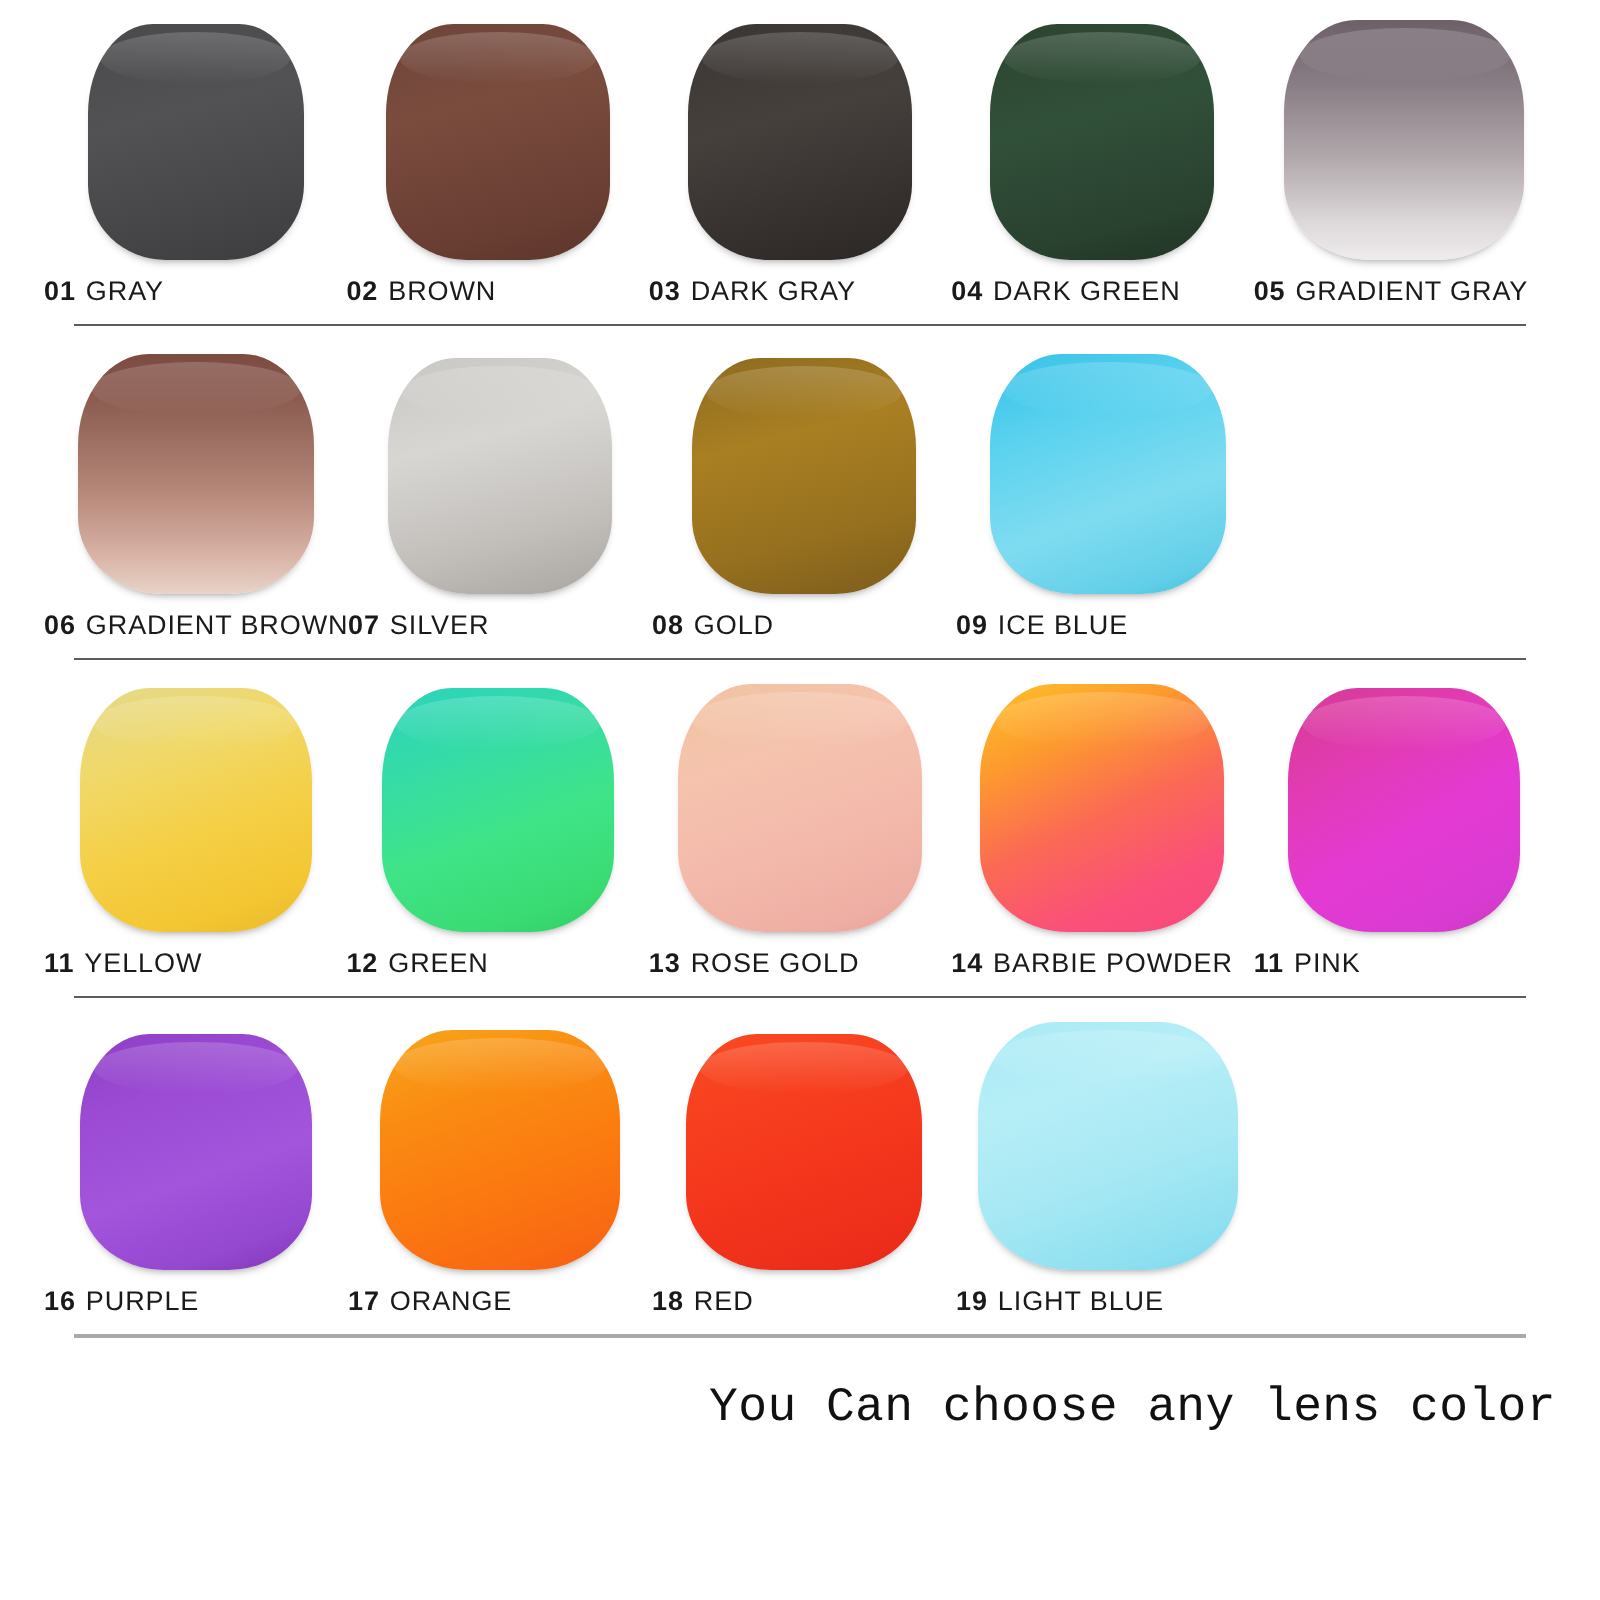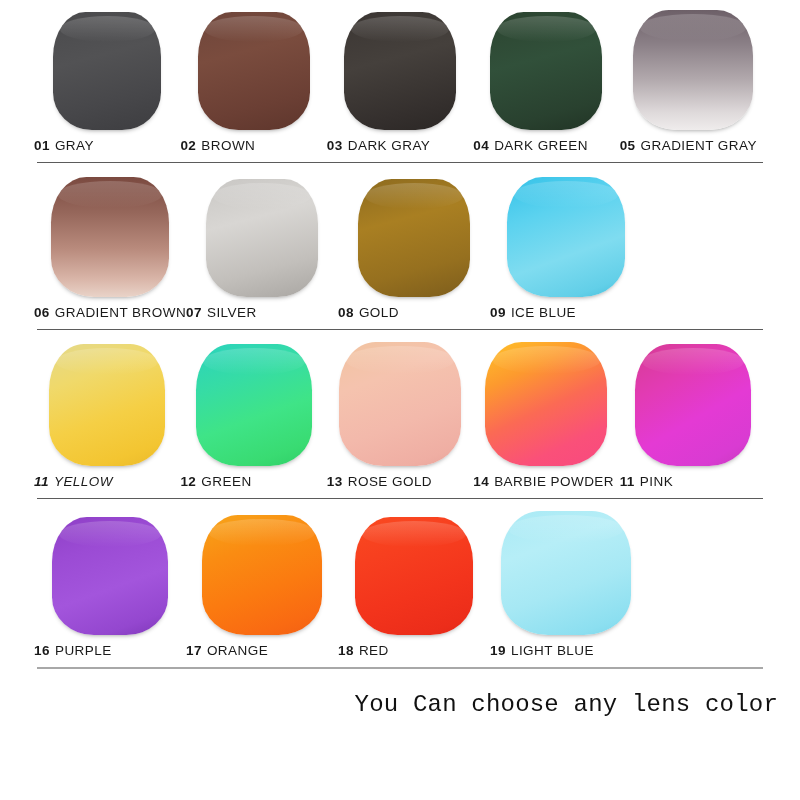--- a/index.html
+++ b/index.html
@@ -9,21 +9,21 @@
     font-family:"Liberation Sans", sans-serif;
     overflow:hidden;
   }
   .sheet{position:relative;width:800px;height:800px;}
 
   .row{position:relative;}
   .lenses{
     display:flex;
     align-items:flex-end;
     justify-content:flex-start;
-    padding:0 34px;
+    padding:0 22px;
     box-sizing:border-box;
   }
   .cell{
     position:relative;
     display:flex;
     flex-direction:column;
     align-items:flex-start;
     box-sizing:border-box;
   }
   .lens-wrap{
@@ -109,21 +109,21 @@
             <div class="lens-wrap" style="height: 118px; align-items: flex-end;">
               <div class="lens" style="width: 120px; height: 120px; background: linear-gradient(rgb(109, 96, 104) 0%, rgb(138, 127, 134) 28%, rgb(178, 169, 173) 58%, rgb(222, 217, 218) 85%, rgb(239, 236, 236) 100%);"></div>
             </div>
             <div class="label"><span class="num">05</span><span class="nm">GRADIENT GRAY</span></div>
           </div>
         </div>
         <div class="rule"></div>
       </div>
       <div class="row">
         <div class="lenses" style="height: 156px;">
-          <div class="cell" style="width: 152px; align-items: center;">
+          <div class="cell" style="width: 152px;">
             <div class="lens-wrap" style="height: 122px; align-items: flex-end;">
               <div class="lens" style="width: 118px; height: 120px; background: linear-gradient(rgb(123, 74, 64) 0%, rgb(150, 103, 91) 30%, rgb(185, 139, 125) 60%, rgb(217, 181, 168) 85%, rgb(233, 211, 200) 100%);"></div>
             </div>
             <div class="label"><span class="num">06</span><span class="nm">GRADIENT BROWN</span></div>
           </div>
           <div class="cell" style="width: 152px;">
             <div class="lens-wrap" style="height: 122px; align-items: flex-end;">
               <div class="lens" style="width: 112px; height: 118px; background: linear-gradient(165deg, rgb(201, 199, 196) 0%, rgb(216, 214, 211) 35%, rgb(194, 191, 187) 72%, rgb(169, 166, 162) 100%);"></div>
             </div>
             <div class="label"><span class="num">07</span><span class="nm">SILVER</span></div>
@@ -138,21 +138,21 @@
             <div class="lens-wrap" style="height: 122px; align-items: flex-end;">
               <div class="lens" style="width: 118px; height: 120px; background: linear-gradient(160deg, rgb(53, 194, 232) 0%, rgb(91, 210, 239) 30%, rgb(127, 220, 240) 62%, rgb(98, 207, 232) 88%, rgb(69, 190, 219) 100%);"></div>
             </div>
             <div class="label"><span class="num">09</span><span class="nm">ICE BLUE</span></div>
           </div>
         </div>
         <div class="rule"></div>
       </div>
       <div class="row">
         <div class="lenses" style="height: 158px;">
-          <div class="cell" style="width: 152px; font-style: italic;">
+          <div class="cell" style="width: 152px;">
             <div class="lens-wrap" style="height: 124px; align-items: flex-end;">
               <div class="lens" style="width: 116px; height: 122px; background: linear-gradient(160deg, rgb(228, 217, 138) 0%, rgb(240, 217, 106) 28%, rgb(245, 207, 69) 58%, rgb(243, 197, 49) 85%, rgb(234, 185, 42) 100%);"></div>
             </div>
             <div class="label"><span class="num">11</span><span class="nm">YELLOW</span></div>
           </div>
           <div class="cell" style="width: 152px;">
             <div class="lens-wrap" style="height: 124px; align-items: flex-end;">
               <div class="lens" style="width: 116px; height: 122px; background: linear-gradient(160deg, rgb(43, 211, 189) 0%, rgb(54, 220, 165) 30%, rgb(63, 228, 135) 58%, rgb(57, 219, 114) 85%, rgb(47, 206, 102) 100%);"></div>
             </div>
             <div class="label"><span class="num">12</span><span class="nm">GREEN</span></div>

